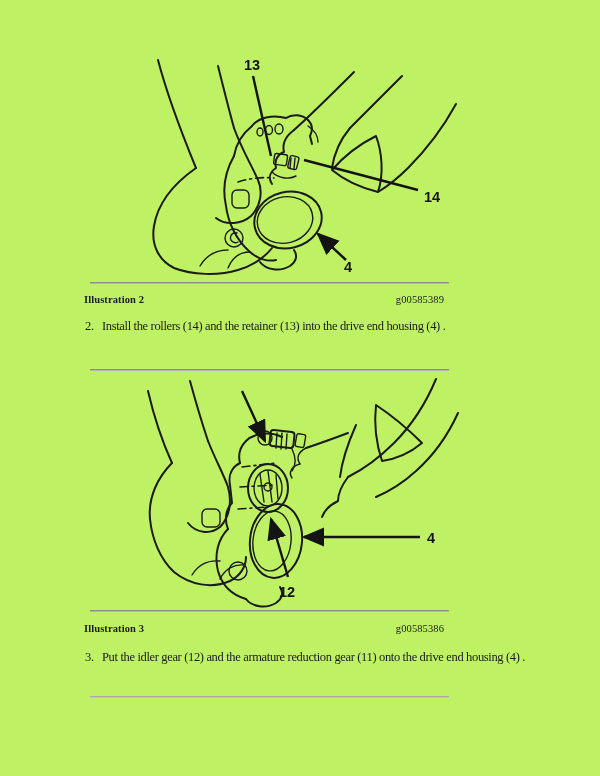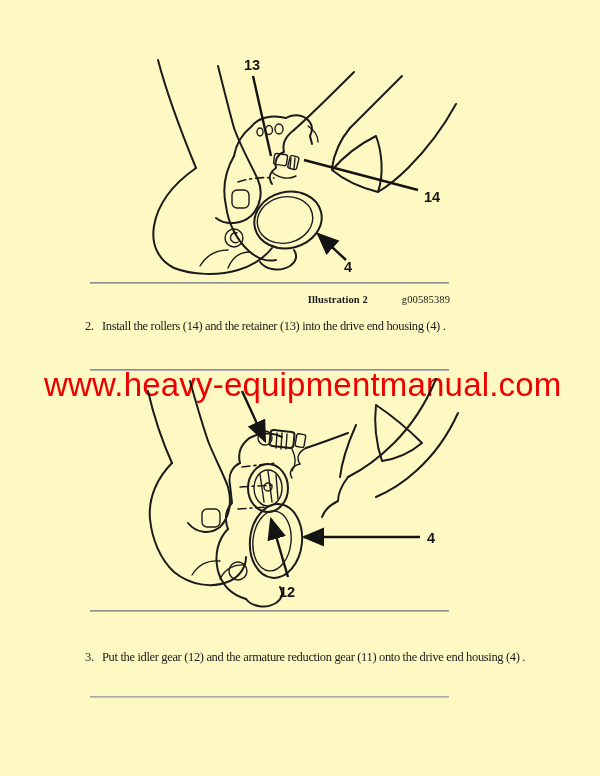--- a/index.html
+++ b/index.html
@@ -1,38 +1,38 @@
 <!DOCTYPE html>
 <html><head>
 <meta charset="utf-8">
 <style>
   * { margin: 0; padding: 0; box-sizing: border-box; }
   html, body { background: #e8e8e8; }
   .page {
     position: relative;
     width: 600px;
     height: 776px;
-    background: #fef9c3;
+    background: #bef264;
     overflow: hidden;
     font-family: "Liberation Serif", serif;
     color: #1b1b1b;
   }
   .rule {
     position: absolute;
     left: 90px;
     width: 359px;
     height: 2px;
     background: linear-gradient(#777, #c9c9c9);
   }
   .caption-row {
     position: absolute;
-    left: 90px;
+    left: 84px;
     width: 360px;
     display: flex;
-    justify-content: flex-end;
+    justify-content: space-between;
     font-size: 10.5px;
     letter-spacing: 0.1px;
   }
   .caption-row .cap { font-weight: 600; }
   .caption-row .code { font-weight: 400; margin-left: 34px; }
   .step {
     position: absolute;
     left: 85px;
     width: 480px;
     font-size: 12.5px;
@@ -146,21 +146,20 @@
     <span class="cap">Illustration 2</span>
     <span class="code">g00585389</span>
   </div>
 
   <div class="step" style="top:319px;">
     <span class="num">2.</span><span>Install the rollers (14) and the retainer (13) into the drive end housing (4) .</span>
   </div>
 
   <div class="rule" style="top:369px;"></div>
 
-  <div class="watermark" style="color:#ee0000;">www.heavy-equipmentmanual.com</div>
 
   <div class="fig" style="left:140px; top:375px;">
     <svg width="320" height="235" viewBox="0 0 320 235">
       <defs>
         <marker id="ah2" orient="auto" markerWidth="11" markerHeight="9" refX="8.5" refY="4">
           <path d="M0,0 L9.5,4 L0,8 Z" fill="#141414"></path>
         </marker>
       </defs>
 
       <g class="art">
@@ -217,20 +216,24 @@
         <path class="callout-line" d="M 280,162 L 164,162" marker-end="url(#ah2)"></path>
         <text x="287" y="168">4</text>
         <path class="callout-line" d="M 148,202 L 131,144" marker-end="url(#ah2)"></path>
         <text x="139" y="222">12</text>
       </g>
     </svg>
   </div>
 
   <div class="rule" style="top:610px;"></div>
 
+  <div class="caption-row" style="top:623px;">
+    <span class="cap">Illustration 3</span>
+    <span class="code">g00585386</span>
+  </div>
 
   <div class="step" style="top:650px;">
     <span class="num">3.</span><span>Put the idler gear (12) and the armature reduction gear (11) onto the drive end housing (4) .</span>
   </div>
 
   <div class="rule" style="top:696px; background:linear-gradient(#9a9a9a,#d5d5d5);"></div>
 
 </div>
 
 </body></html>

